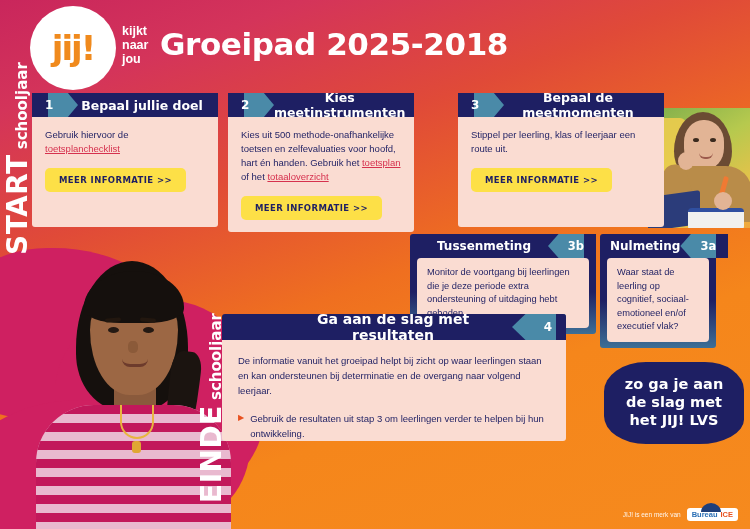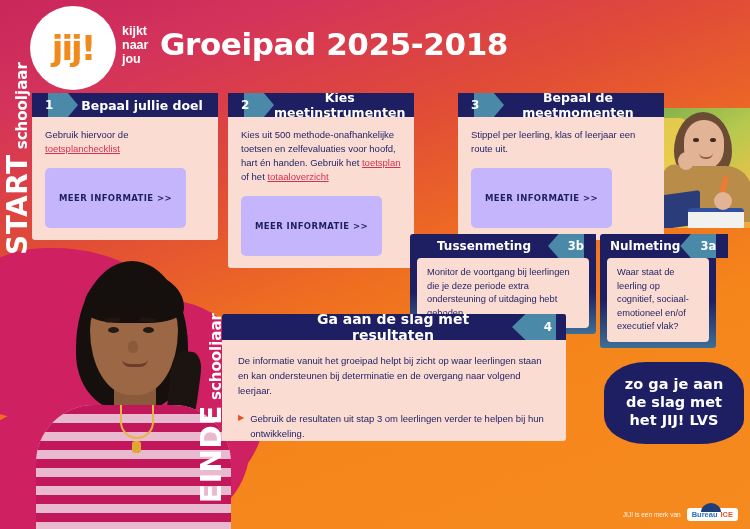--- a/index.html
+++ b/index.html
@@ -110,23 +110,23 @@
     flex:1; text-align:center; color:#fff; font-size:12.5px; font-weight:bold;
     padding-right:12px; font-family:"DejaVu Sans", sans-serif;
   }
   .card-body {
     background:#fadcd2; padding:11px 13px 12px 13px;
     color:#1e1f63; font-size:9.5px; line-height:1.48;
     border-radius:0 0 3px 3px;
   }
   .card-body a { color:#d6314e; text-decoration:underline; }
   .btn-more {
-    display:inline-block; margin-top:12px; background:#c4b5fd; color:#1e1f63;
+    display:inline-block; margin-top:12px; background:#fde047; color:#1e1f63;
     font-size:8.5px; font-weight:bold; letter-spacing:.4px;
-    padding:25px 14px; border-radius:5px; border:none; cursor:pointer;
+    padding:7px 14px; border-radius:5px; border:none; cursor:pointer;
     font-family:"DejaVu Sans", sans-serif;
   }
   #card-1 { left:32px; top:93px; width:186px; }
   #card-2 { left:228px; top:93px; width:186px; }
   #card-3 { left:458px; top:93px; width:206px; }
   #card-1 .card-body, #card-2 .card-body { min-height:110px; }
   #card-3 .card-body { min-height:110px; background:#fadcd2; }
 
   
   .mcard { position:absolute; background:#1e1f63; border-radius:3px; padding-bottom:6px;

